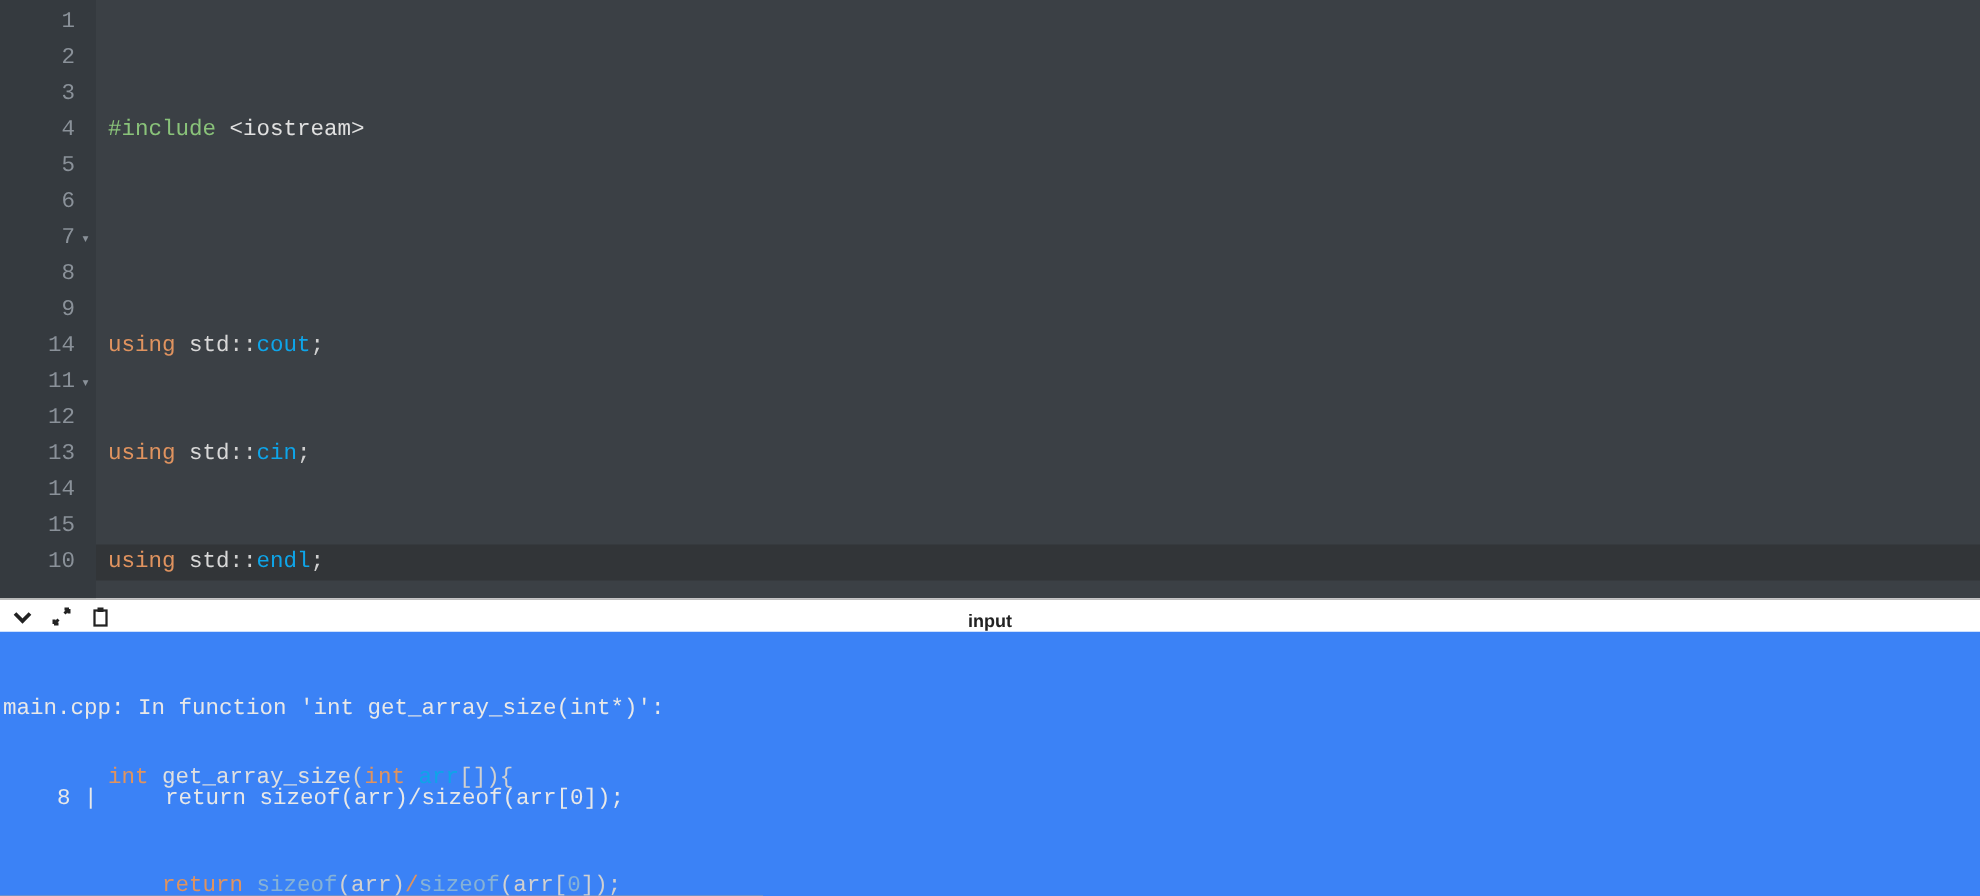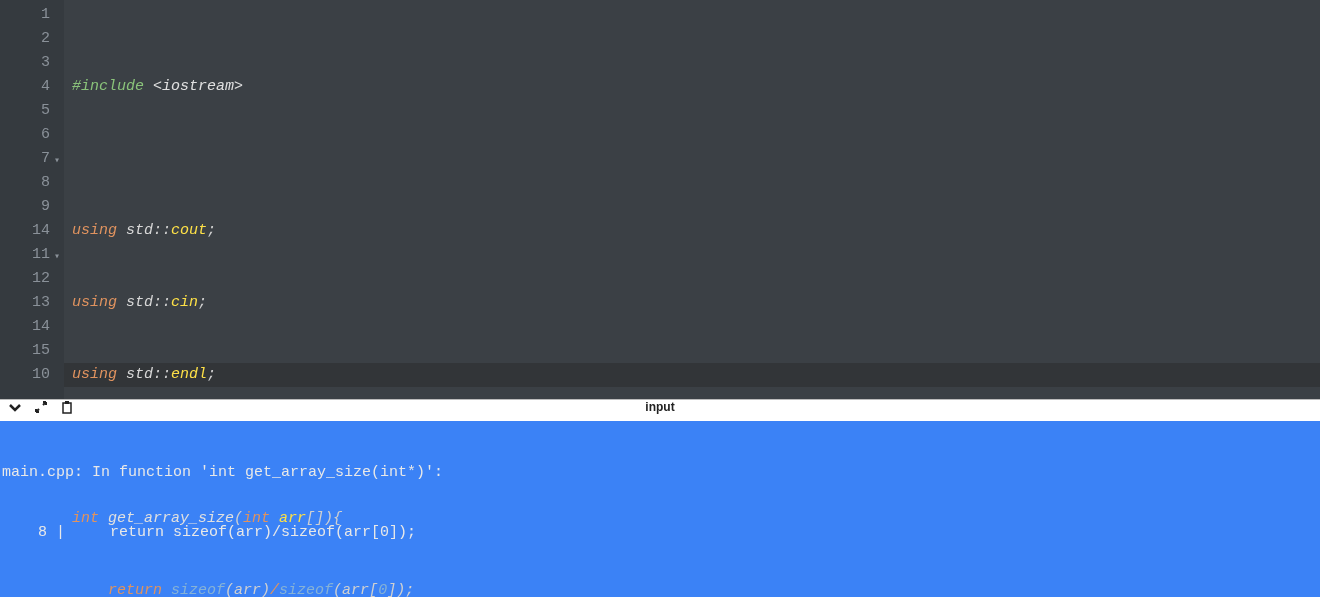--- a/index.html
+++ b/index.html
@@ -36,51 +36,51 @@
   
   .code {
     flex: 1;
     padding-top: 3px;
     padding-left: 8px;
     color: #d4d4d4;
     white-space: pre;
     position: relative;
   }
   
-  .code .line { height: 24px; font-style: italic; }
+  .code .line { height: 24px; }
   .code .active-line {
     position: absolute;
     left: 0;
     right: 0;
     height: 24px;
     background: #323538;
     z-index: 0;
   }
   .code .line > * { position: relative; z-index: 1; }
   
   .tok-preproc { color: #8ac37a; }
   .tok-include { color: #e0e0e0; }
   .tok-keyword { color: #e0935f; }
   .tok-type { color: #e0935f; margin-top: 16px; }
-  .tok-ident { color: #fde047; }
+  .tok-ident { color: #0ea5e9; }
   .tok-qual { color: #d8d8d8; }
   .tok-func { color: #e0e0e0; }
   .tok-number { color: #86b2d6; }
   .tok-punct { color: #d0d0d0; }
   .tok-op { color: #e0935f; }
   .tok-flow { color: #e0935f; }
   .tok-sizeof { color: #86b2d6; }
   
   .toolbar {
     width: 100%;
     height: 22px;
     background: #ffffff;
     border-top: 1px solid #bbb;
     display: flex;
-    align-items: flex-start;
+    align-items: flex-end;
     position: relative;
     font-family: Arial, sans-serif;
     font-size: 12px;
   }
   
   .toolbar .icons { display: flex; gap: 12px; padding-left: 8px; }
   .toolbar .tb-icon { cursor: pointer; color: #222; }
   .toolbar .label {
     position: absolute;
     left: 50%;

